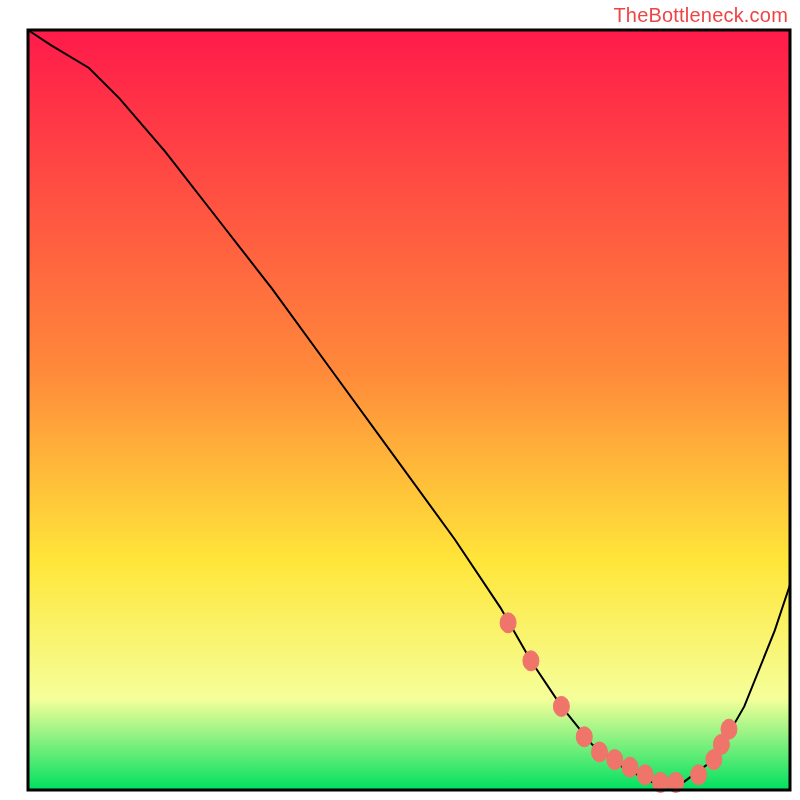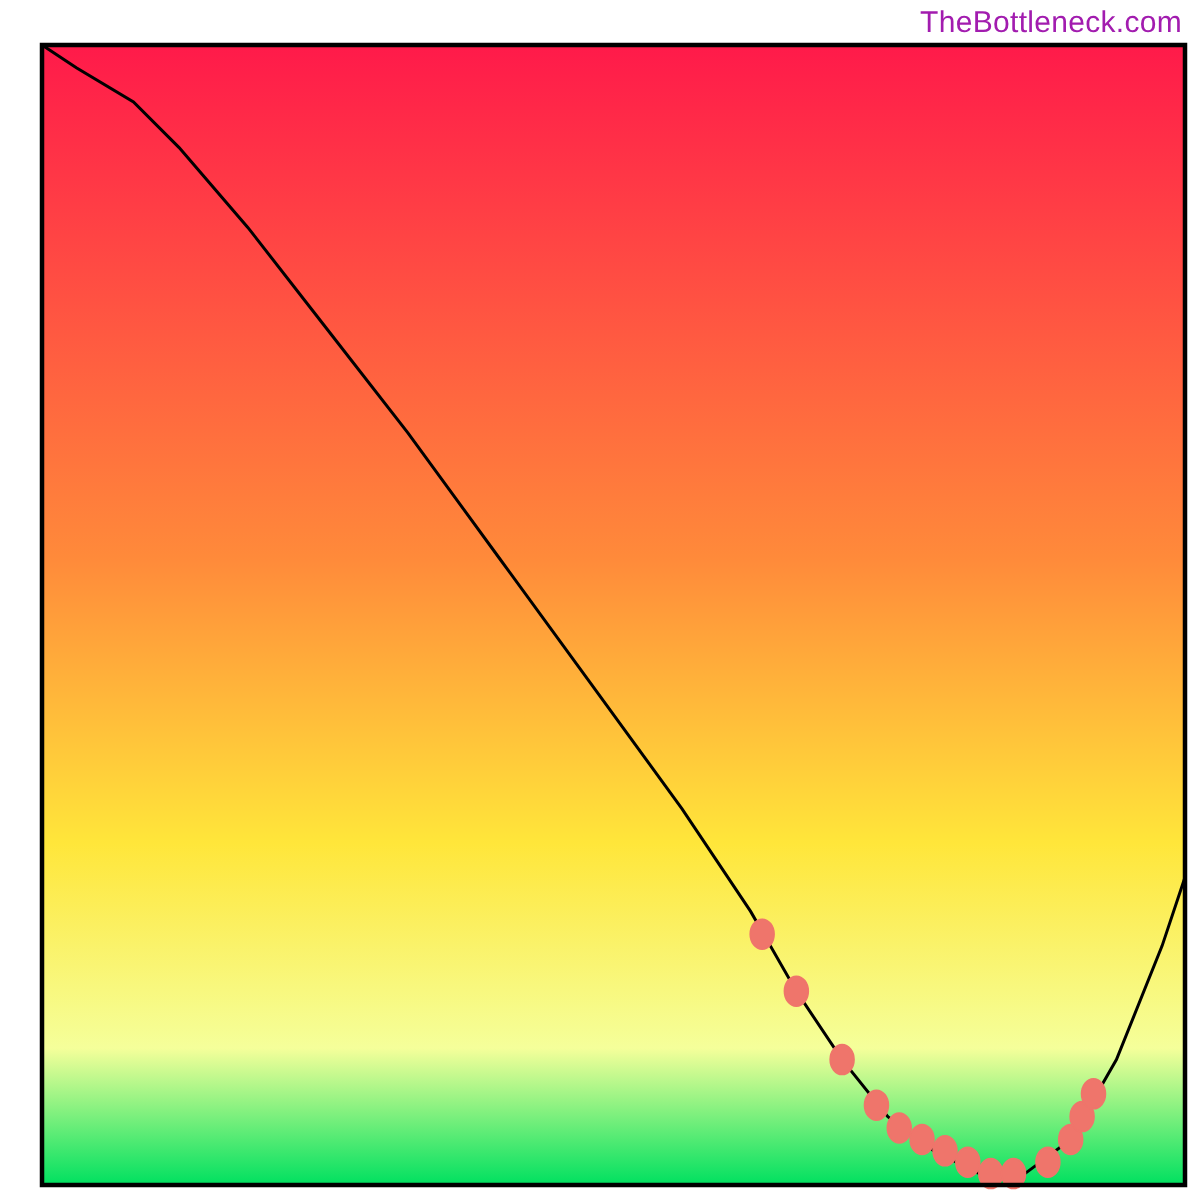--- a/index.html
+++ b/index.html
@@ -14,21 +14,21 @@
   .frame {
     position: relative;
     width: 800px;
     height: 800px;
   }
   .watermark {
     position: absolute;
     top: 4px;
     right: 12px;
     font-size: 20px;
-    color: #a21caf;
+    color: #ef4444;
     font-weight: 500;
     letter-spacing: 0.2px;
   }
   svg.plot {
     position: absolute;
     top: 0;
     left: 0;
   }
 </style>
 </head>

